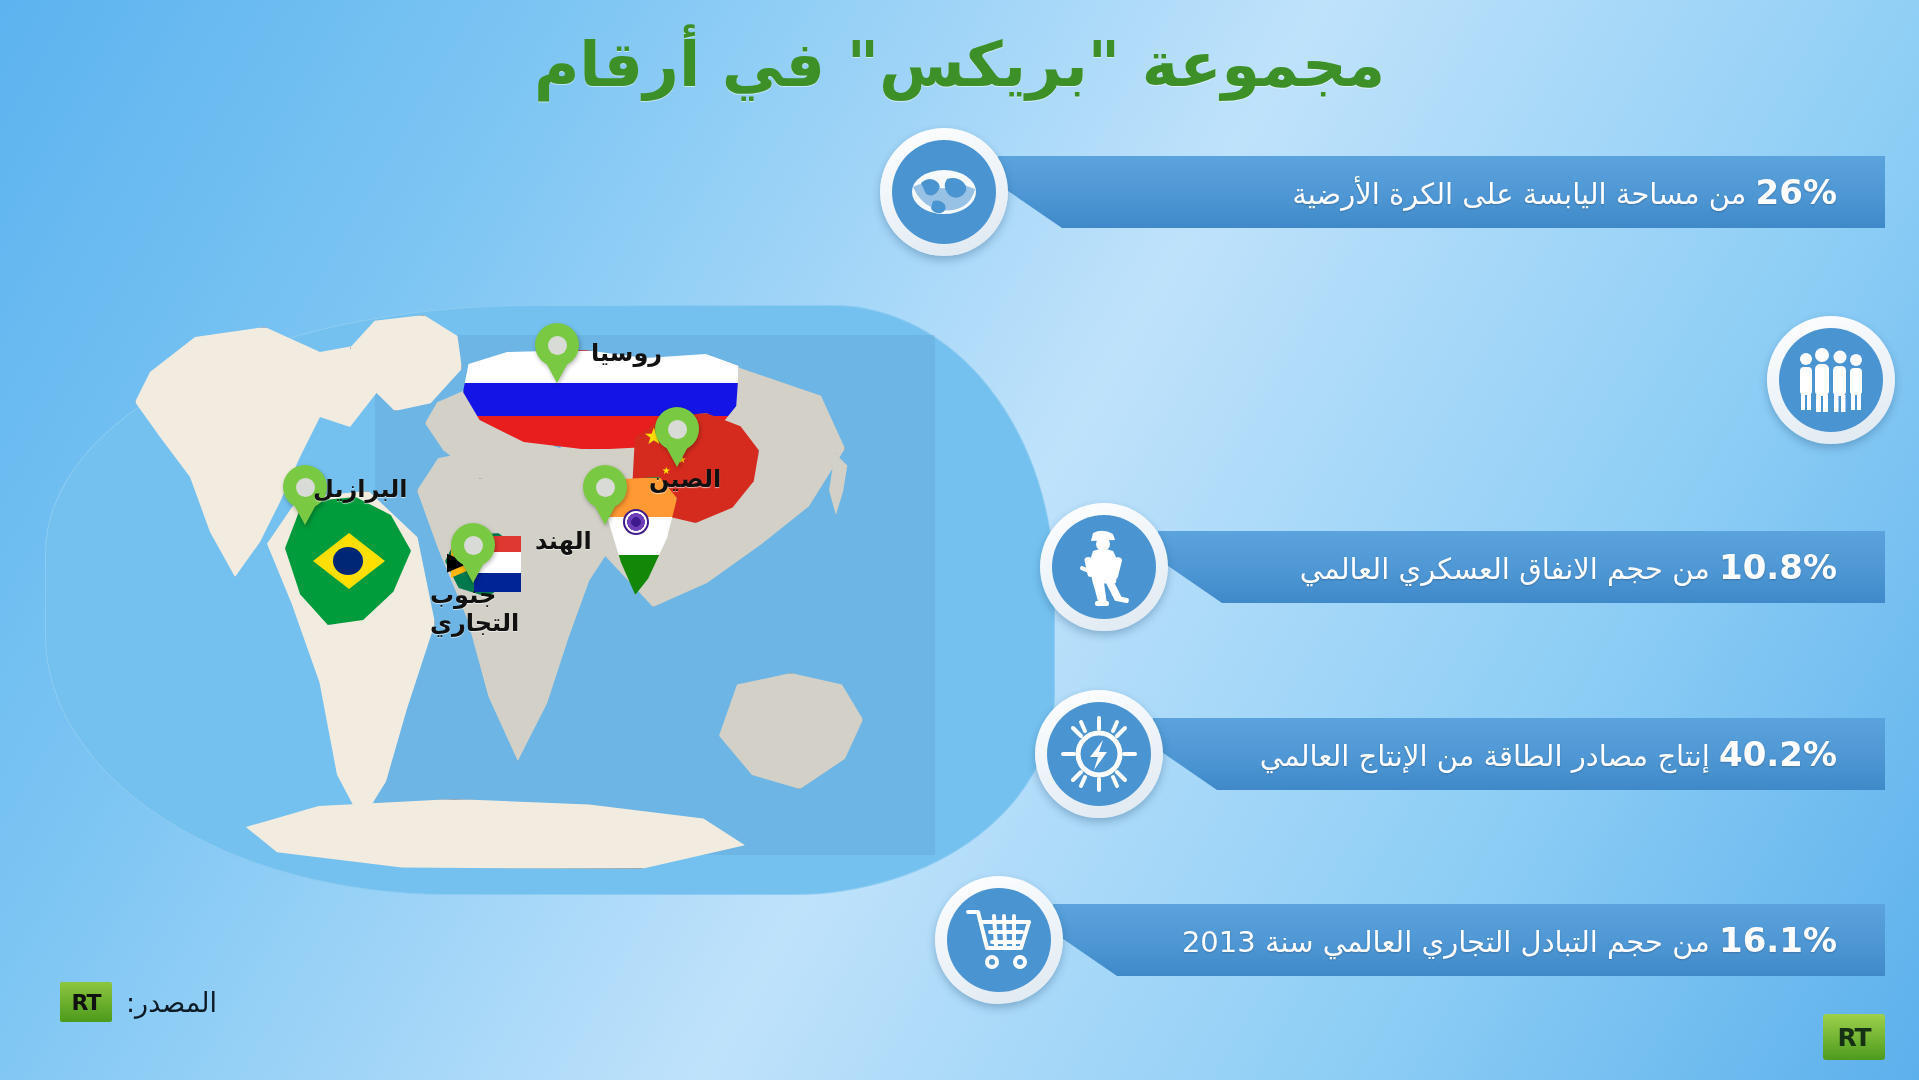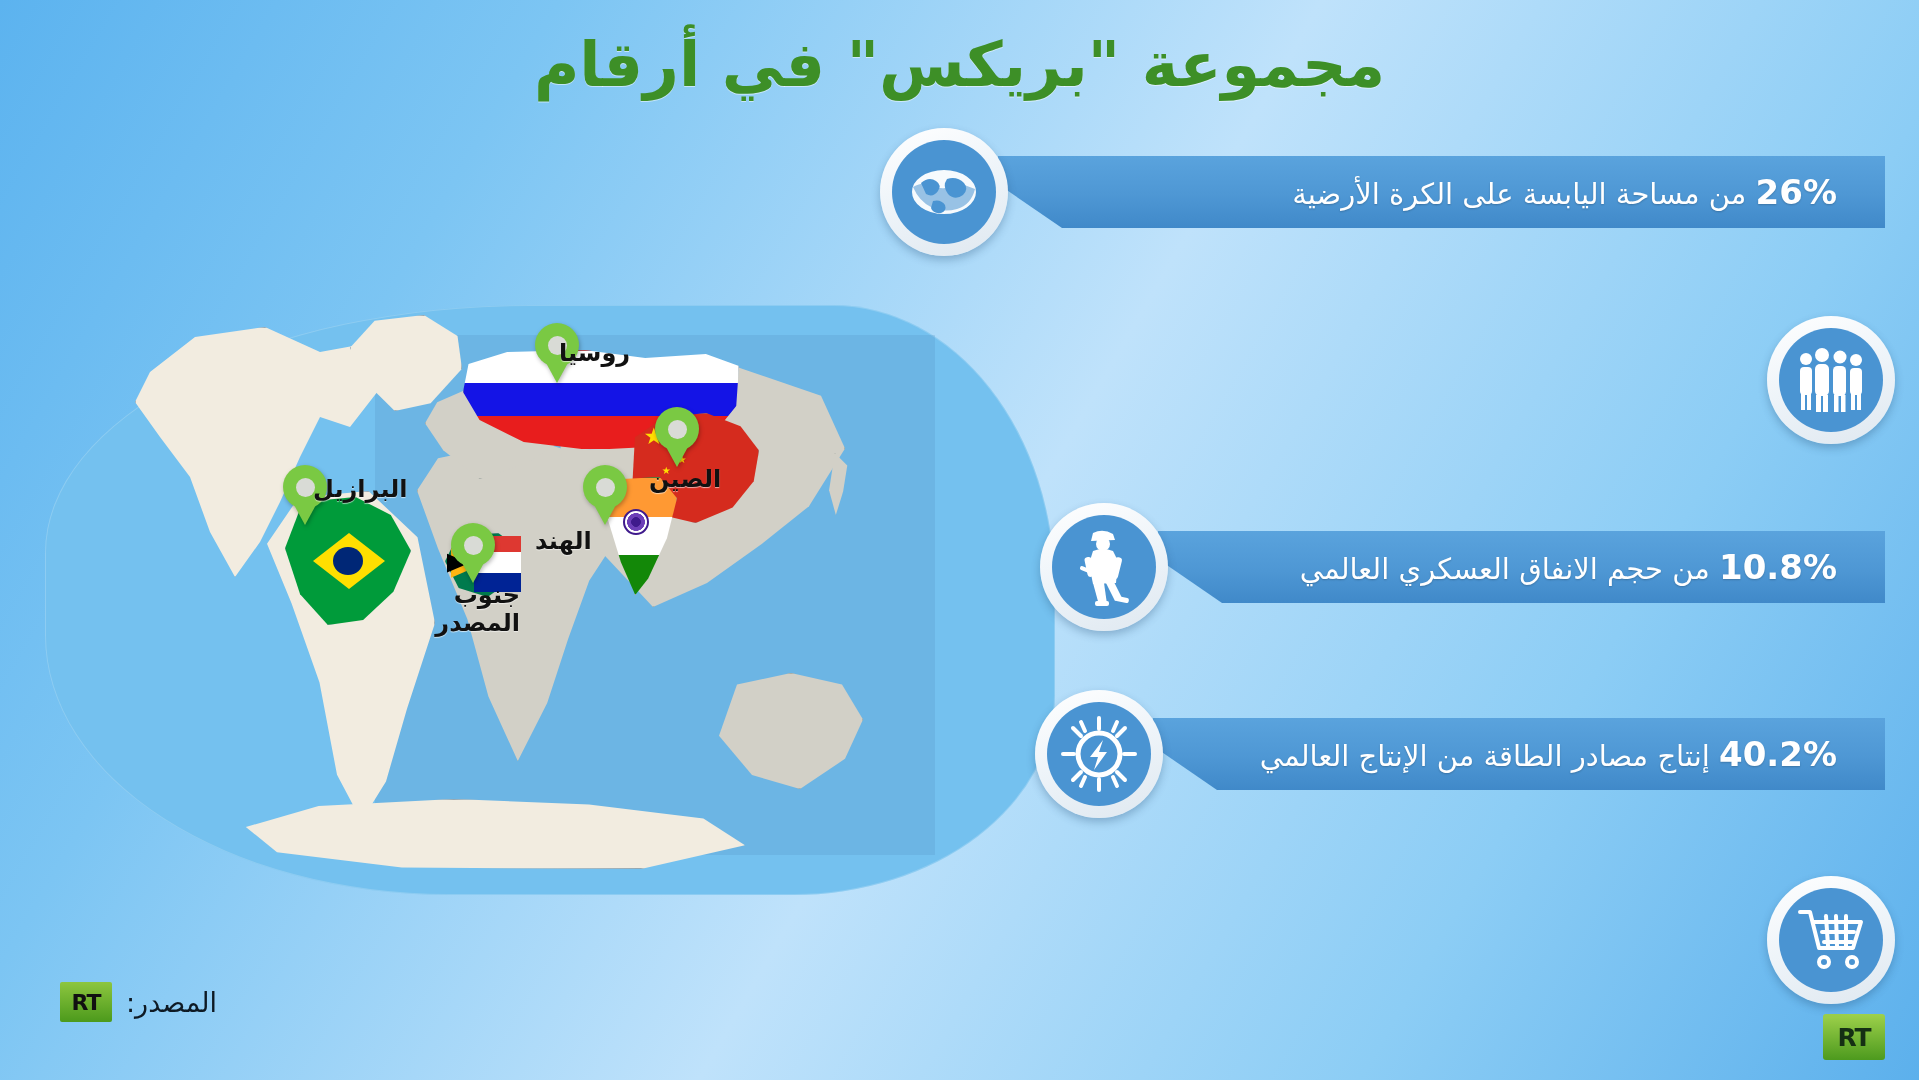--- a/index.html
+++ b/index.html
@@ -139,21 +139,21 @@
     border-right:12px solid transparent;
     border-top:22px solid #7ac943;
   }
   .maplabel {
     position:absolute;
     font-size:24px; font-weight:600; color:#111;
     direction:rtl; white-space:nowrap;
     text-shadow:0 1px 1px rgba(255,255,255,.6);
     line-height:1.05;
   }
-  .maplabel.two { text-align:right; }
+  .maplabel.two { text-align:left; }
 
   
   .row {
     position:absolute;
     height:84px;
     display:flex; align-items:center;
   }
   .ribbon {
     position:relative;
     height:72px;
@@ -281,21 +281,21 @@
     <i class="za-yellow"></i>
       <i class="za-black"></i>
   </div>
 
   <div class="pin" style="left:490px;top:18px;">
     <div class="head">
         <i></i>
       </div>
     <div class="tail"></div>
   </div>
-  <div class="maplabel" style="left:514px;top:36px;">روسيا</div>
+  <div class="maplabel" style="left:546px;top:36px;">روسيا</div>
 
   <div class="pin" style="left:610px;top:102px;">
     <div class="head">
         <i></i>
       </div>
     <div class="tail"></div>
   </div>
   <div class="maplabel" style="left:604px;top:162px;">الصين</div>
 
   <div class="pin" style="left:538px;top:160px;">
@@ -314,21 +314,21 @@
   </div>
   <div class="maplabel" style="left:268px;top:172px;">البرازيل</div>
 
   <div class="pin" style="left:406px;top:218px;">
     <div class="head">
         <i></i>
       </div>
     <div class="tail"></div>
   </div>
   <div class="maplabel two" style="left:385px;top:278px;width:90px;">جنوب</div>
-  <div class="maplabel two" style="left:385px;top:306px;width:90px;">المصدر</div>
+  <div class="maplabel two" style="left:385px;top:306px;width:90px;">التجاري</div>
 </div>
 
 <div class="row" style="left:880px;top:150px;width:1005px;">
   <div class="ribbon" style="flex:1;text-align:right;">
     <span class="txt">
       <span class="pct">26%</span>
       <span>من مساحة اليابسة على الكرة الأرضية</span>
     </span>
   </div>
   <div class="badge">
@@ -424,20 +424,26 @@
           <line x1="58" y1="72" x2="54" y2="63"></line>
         </g>
         <circle cx="40" cy="40" r="21" fill="none" stroke="#ffffff" stroke-width="5"></circle>
         <path d="M44 26 L31 43 h8 l-4 13 13 -18 h-8 z" fill="#ffffff"></path>
       </svg>
     </div>
   </div>
 </div>
 
 <div class="row" style="left:935px;top:898px;width:950px;">
+  <div class="ribbon" style="flex:1;">
+    <span class="txt">
+      <span class="pct">16.1%</span>
+      <span>من حجم التبادل التجاري العالمي سنة 2013</span>
+    </span>
+  </div>
   <div class="badge">
     <div class="disc">
       <svg width="78" height="72" viewBox="0 0 78 72" aria-hidden="true">
         <g fill="none" stroke="#ffffff" stroke-width="4" stroke-linecap="round" stroke-linejoin="round">
           <path d="M8 8 h10 l9 36 h34 l8 -26 H22"></path>
           <line x1="28" y1="18" x2="64" y2="18"></line>
           <line x1="30" y1="28" x2="62" y2="28"></line>
           <line x1="32" y1="38" x2="60" y2="38"></line>
           <line x1="34" y1="12" x2="36" y2="42"></line>
           <line x1="44" y1="12" x2="45" y2="42"></line>

